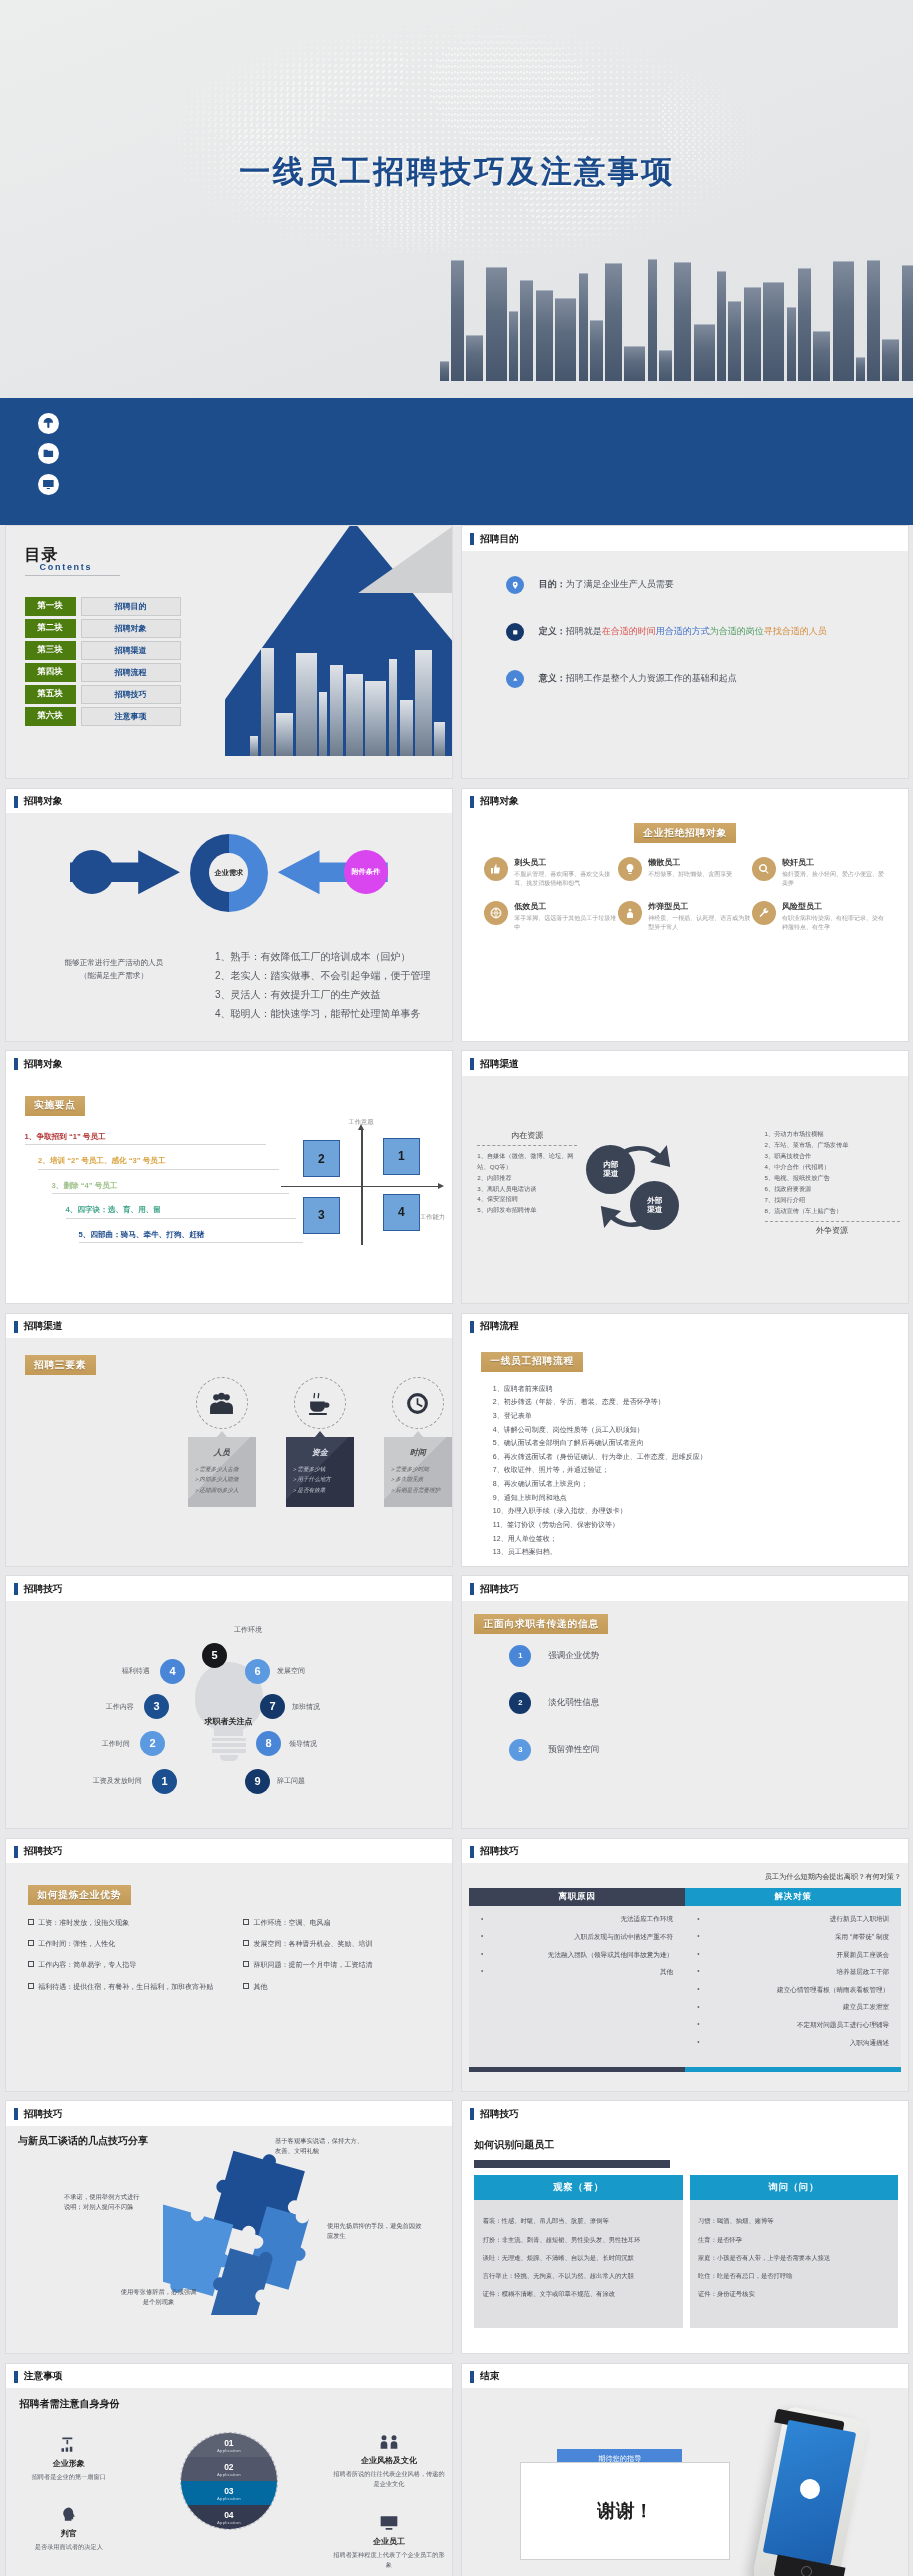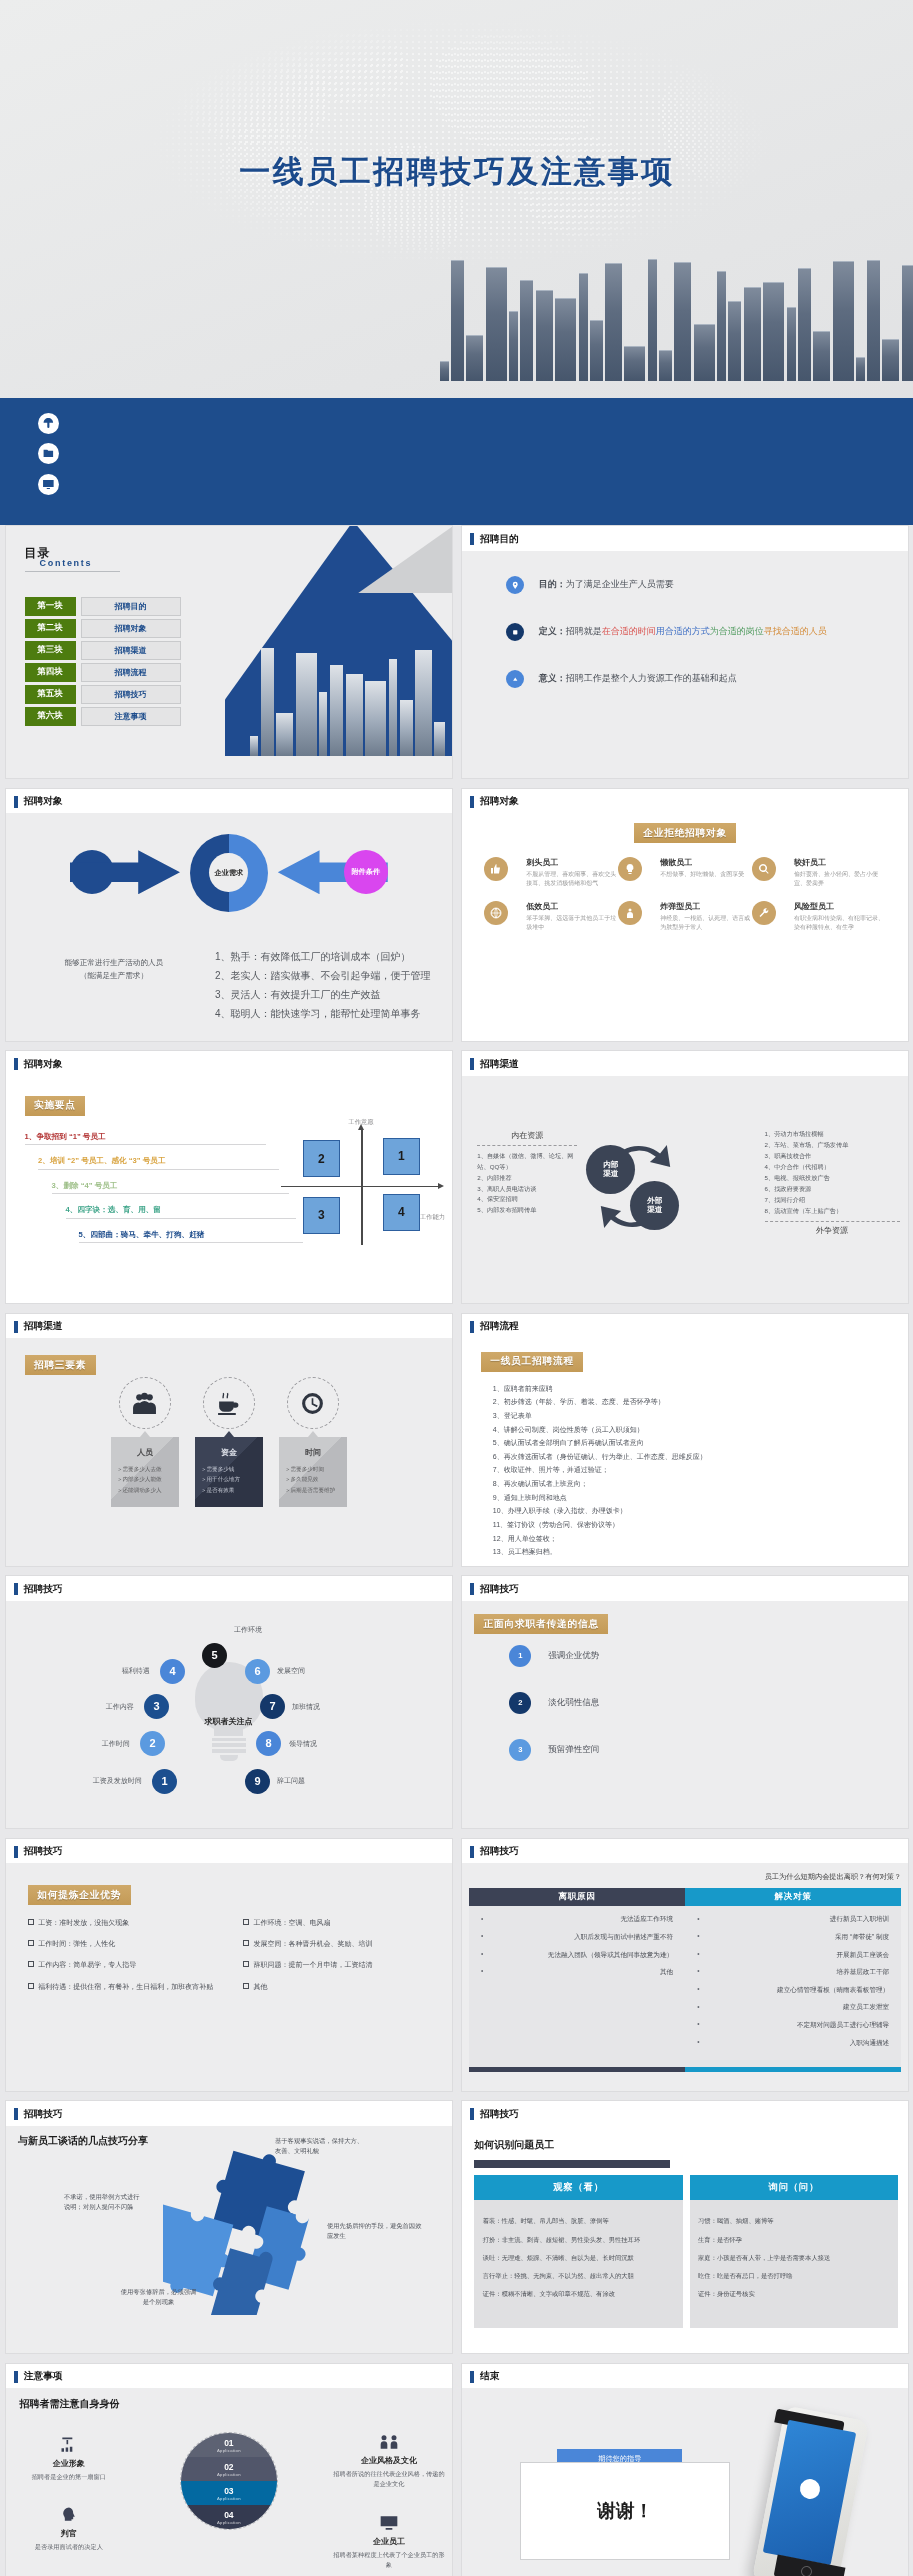--- a/index.html
+++ b/index.html
@@ -49,21 +49,21 @@
 
   
   .toc-art{position:absolute;right:0;top:0;width:227px;height:230px;overflow:hidden;background:#ededee;}
   .toc-art .tri{position:absolute;left:-25px;top:-5px;width:279px;height:245px;background:#1f4b8f;
     clip-path:polygon(55% 0%, 100% 62%, 100% 100%, 0% 100%, 2% 84%);}
   .toc-art .tri2{position:absolute;right:-8.5px;top:-5px;width:102px;height:72px;background:#cfd0d2;
     clip-path:polygon(100% 0,100% 100%,0 100%);}
   .toc-art .city{position:absolute;right:6.8px;bottom:0;width:195px;height:110px;overflow:hidden;}
   .toc-art .city i{position:absolute;bottom:0;display:block;background:linear-gradient(180deg,#dfe3e8,#9fabba 55%,#6d7b8c);}
   .toc-title{position:absolute;left:18.6px;top:18.6px;}
-  .toc-title .zh{font-size:12px;font-weight:bold;color:#1c1c1c;letter-spacing:0.8px;}
+  .toc-title .zh{font-size:16px;font-weight:bold;color:#1c1c1c;letter-spacing:0.8px;}
   .toc-title .en{font-size:9px;font-weight:bold;color:#1e4d8c;letter-spacing:1.7px;margin-left:15px;margin-top:-3.4px;}
   .toc-title .ln{width:95px;height:0.8px;background:#b9bcc0;margin-top:2.5px;}
   .toc-list{position:absolute;left:18.6px;top:71px;display:flex;flex-direction:column;gap:3.4px;}
   .toc-row{display:flex;align-items:stretch;gap:5px;}
   .toc-no{width:51px;height:18.6px;background:#4d7c0f;color:#fff;font-size:8.5px;font-weight:bold;
     display:flex;align-items:center;justify-content:center;}
   .toc-lb{width:100px;height:18.6px;background:#e4e4e5;border:0.8px solid #c9cacc;color:#1e4d8c;
     font-size:8px;font-weight:bold;display:flex;align-items:center;justify-content:center;}
 
   
@@ -84,21 +84,21 @@
   .donut{position:absolute;left:50%;top:8.5px;margin-left:-39px;width:78px;height:78px;border-radius:50%;
     background:linear-gradient(90deg,#1f4b8f 50%,#4a86d8 50%);display:flex;align-items:center;justify-content:center;}
   .donut .hole{width:39px;height:39px;border-radius:50%;background:#ededee;display:flex;align-items:center;justify-content:center;
     font-size:7.2px;font-weight:bold;color:#2a2a2a;}
   .obj1-cols{display:flex;padding:12px 18.6px 0 18.6px;gap:12px;}
   .obj1-left{width:45%;font-size:7.6px;color:#55595f;text-align:center;line-height:1.7;padding-top:10px;}
   .obj1-right{width:55%;font-size:10px;color:#55595f;line-height:1.9;}
 
   
   .rej-grid{display:flex;flex-wrap:wrap;padding:13.5px 22px 0 22px;}
-  .rej-cell{width:33.33%;display:flex;gap:18px;margin-bottom:12px;}
+  .rej-cell{width:33.33%;display:flex;gap:6px;margin-bottom:12px;}
   .rej-ic{width:24px;height:24px;min-width:24px;border-radius:50%;background:#c9a368;display:flex;align-items:center;justify-content:center;}
   .rej-ic svg{width:12px;height:12px;fill:#fff;}
   .rej-tx h5{font-size:8px;color:#3a3a3a;margin-bottom:2.5px;}
   .rej-tx p{font-size:6px;color:#9a9a9a;line-height:1.55;}
 
   
   .kp{position:relative;height:100%;}
   .kp .gold{position:absolute;left:18.6px;top:20px;}
   .kp-list{position:absolute;left:18.6px;top:56px;width:254px;}
   .kp-item{font-size:7.6px;font-weight:bold;padding-bottom:2.5px;border-bottom:0.8px solid #d6d6d8;margin-bottom:11px;}
@@ -129,21 +129,21 @@
   .ch-left{position:absolute;left:15px;top:54px;width:100px;}
   .ch-left .hd{font-size:8px;color:#444;margin-bottom:4.2px;text-align:center;}
   .ch-left .dl{border-top:0.8px dashed #9b9b9e;margin-bottom:5px;}
   .ch-left p{font-size:6.2px;color:#55595f;line-height:1.75;}
   .ch-right{position:absolute;right:8.5px;top:52px;width:135px;}
   .ch-right p{font-size:6.2px;color:#55595f;line-height:1.78;}
   .ch-right .dl{border-top:0.8px dashed #9b9b9e;margin-top:5px;margin-bottom:3.4px;}
   .ch-right .ft{font-size:8px;color:#444;text-align:center;}
 
   
-  .el3{display:flex;justify-content:center;gap:16px;padding-top:39px;}
+  .el3{display:flex;justify-content:flex-end;gap:30px;padding-top:39px;font-style:italic;}
   .el3 .col{width:68px;}
   .el3 .circ{width:52px;height:52px;border-radius:50%;border:1.3px dashed #9a9a9e;margin:0 auto 0;
     display:flex;align-items:center;justify-content:center;background:#ededee;}
   .el3 .circ svg{width:25px;height:25px;fill:#2f3540;}
   .el3 .card{margin-top:7.6px;padding:10px 6px 12px;position:relative;}
   .el3 .card.g{background:linear-gradient(135deg,#c9cacc 0%,#c9cacc 45%,#b9babd 45%,#b9babd 100%);}
   .el3 .card.d{background:linear-gradient(135deg,#3c4356 0%,#3c4356 45%,#2e3445 45%,#2e3445 100%);}
   .el3 .card h6{font-size:8px;text-align:center;margin-bottom:6px;}
   .el3 .card.g h6{color:#4b4b4d;} .el3 .card.d h6{color:#dfe2ea;}
   .el3 .card p{font-size:5.6px;line-height:1.85;}

